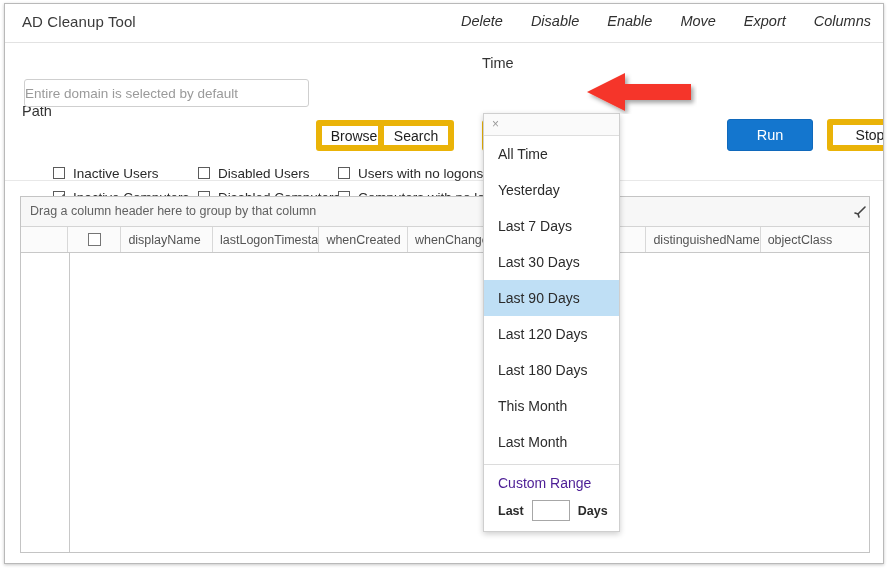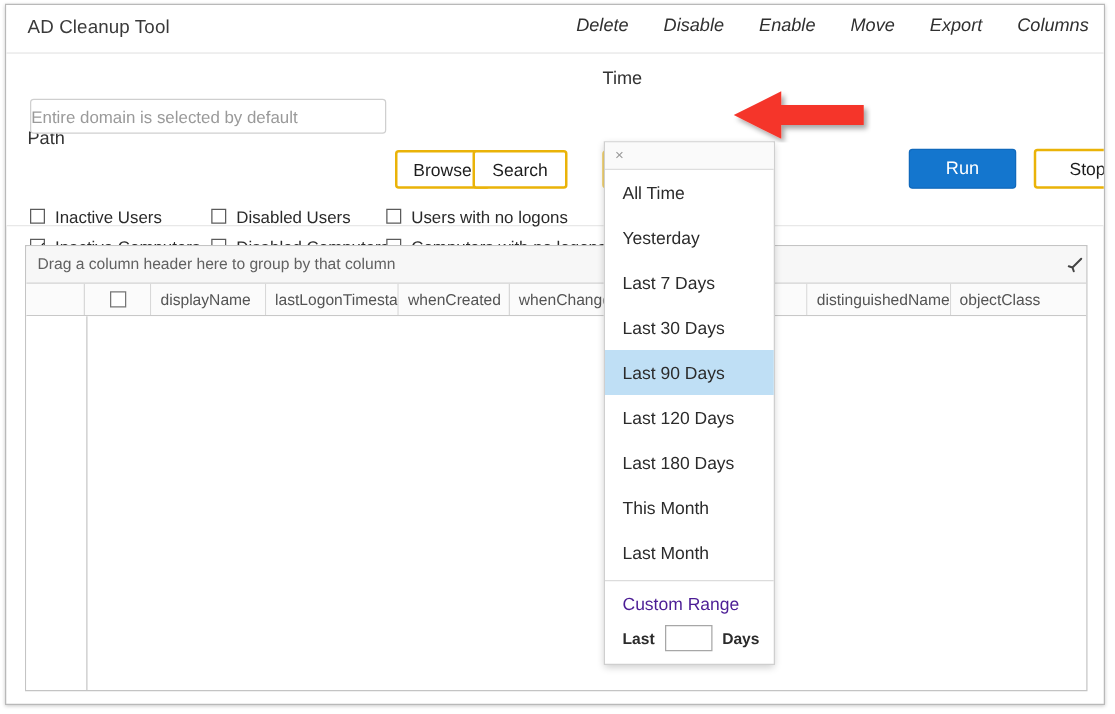--- a/index.html
+++ b/index.html
@@ -95,21 +95,21 @@
     color: #333;
     background: #fff;
     box-sizing: border-box;
     outline: none;
   }
   .path-input::placeholder { color: #9a9a9a; }
 
   .btn {
     position: absolute;
     height: 30px;
-    border: 2px solid #eab308;
+    border: 6px solid #eab308;
     border-radius: 3px;
     background: #ffffff;
     font-size: 14px;
     font-family: "Liberation Sans", sans-serif;
     color: #1c1c1c;
     cursor: pointer;
     box-sizing: border-box;
     padding: 0;
   }
   .btn-browse { left: 311px; top: 76px; width: 76px; height: 31px; top: 77px; }
@@ -125,20 +125,21 @@
   
   .checks {
     position: absolute;
     left: 19px;
     top: 118px;
   }
   .check-row {
     display: flex;
     height: 24px;
     align-items: center;
+    margin-left: 29px;
   }
   .check-item {
     display: flex;
     align-items: center;
     cursor: pointer;
     white-space: nowrap;
   }
   .ci-1 { width: 145px; }
   .ci-2 { width: 140px; }
   .ci-3 { width: 180px; }

